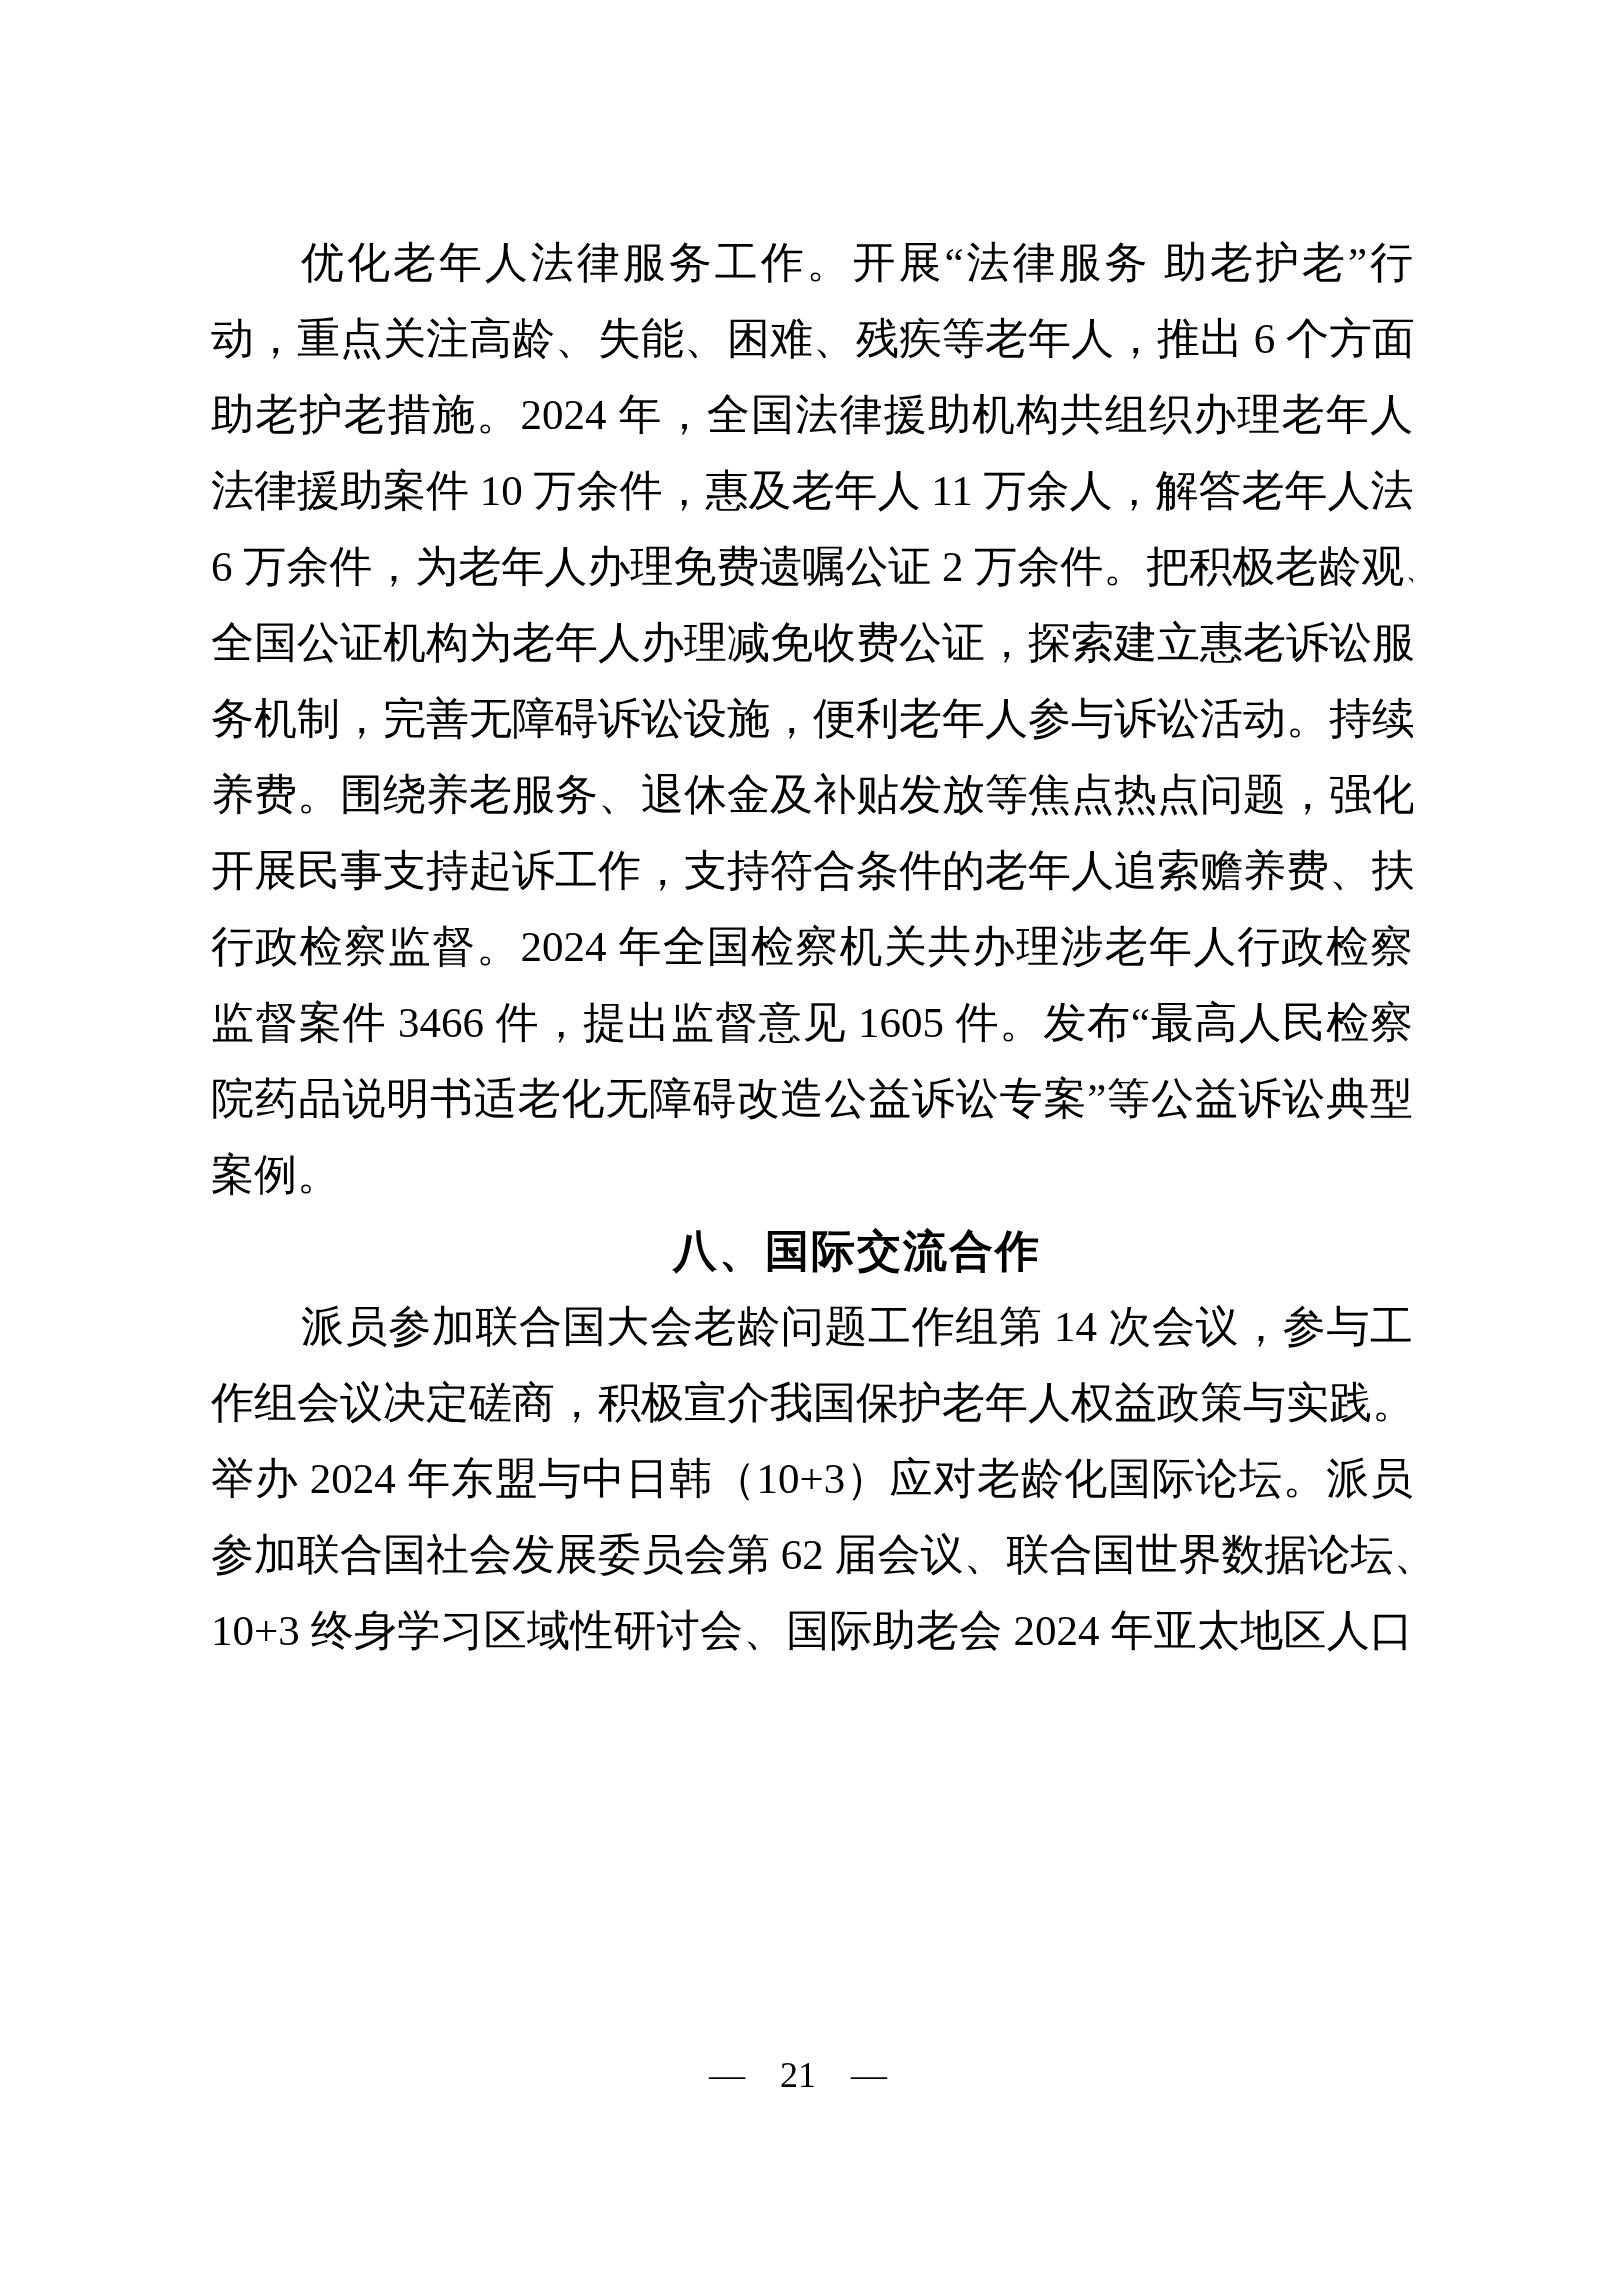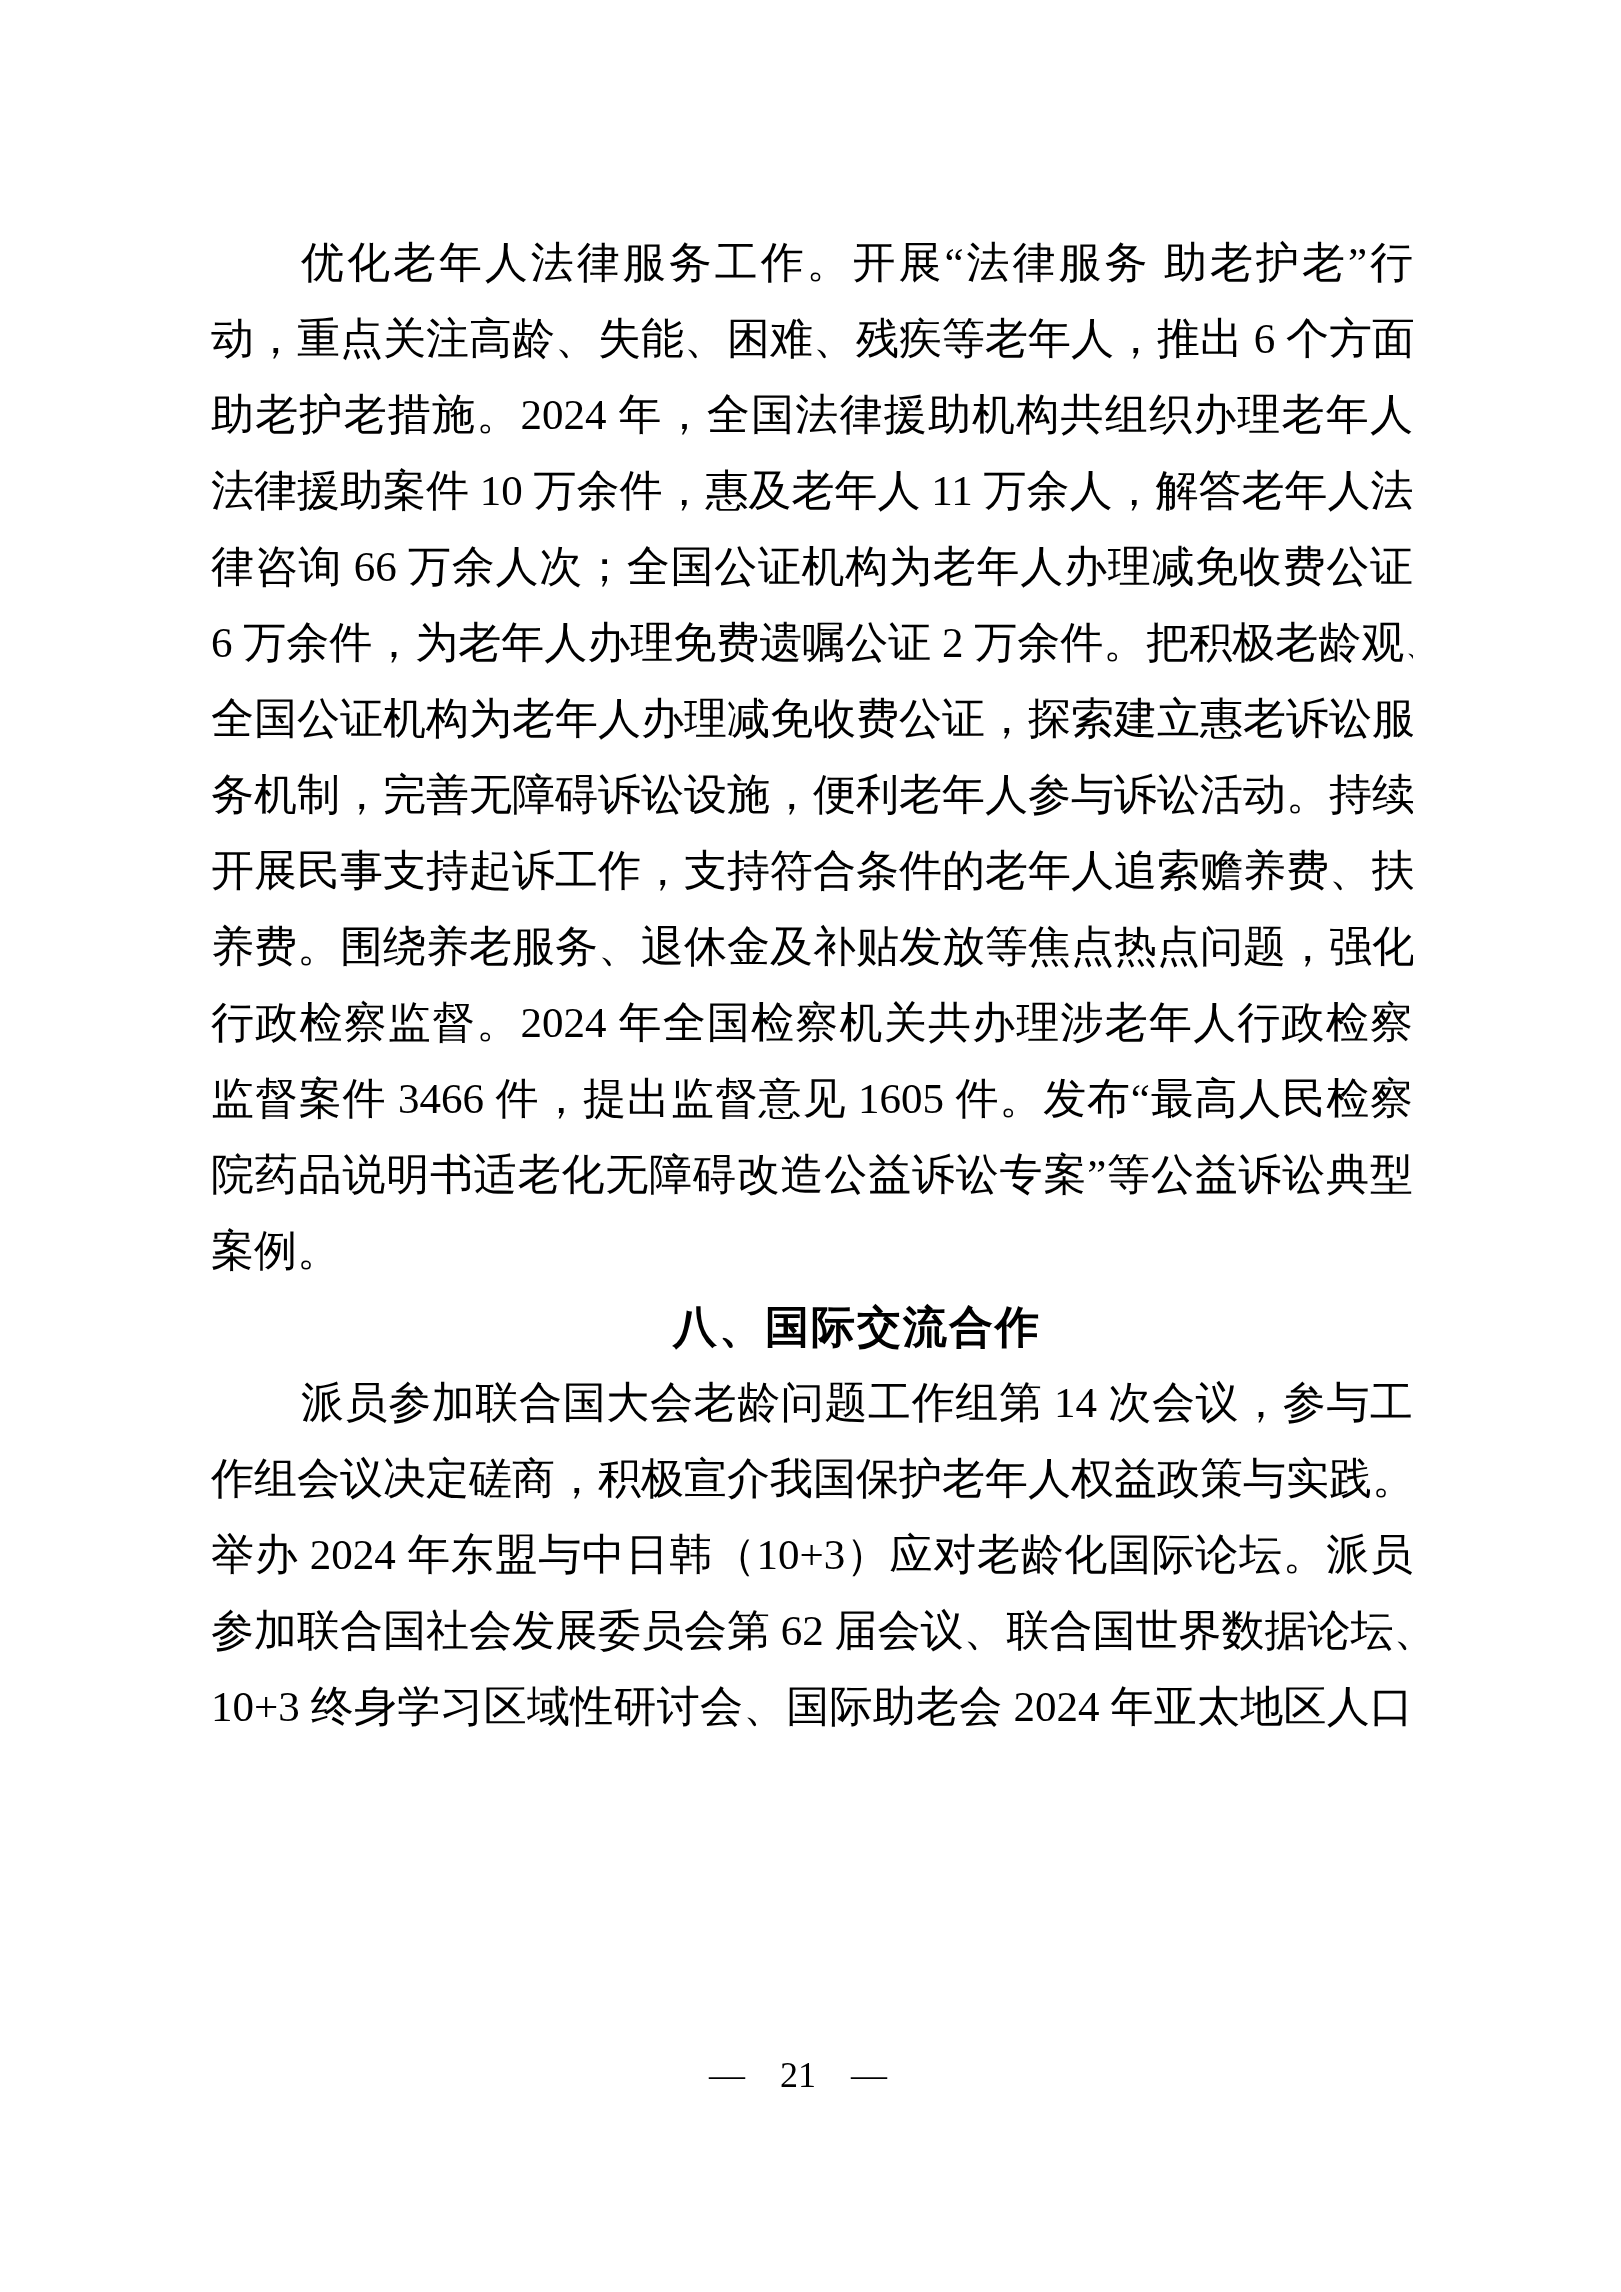--- a/index.html
+++ b/index.html
@@ -69,26 +69,25 @@
 
 <div class="page">
 
   <main class="doc">
 
     <section>
       <div class="line indent">优化老年人法律服务工作。开展“法律服务 助老护老”行</div>
       <div class="line">动，重点关注高龄、失能、困难、残疾等老年人，推出 6 个方面</div>
       <div class="line">助老护老措施。2024 年，全国法律援助机构共组织办理老年人</div>
       <div class="line">法律援助案件 10 万余件，惠及老年人 11 万余人，解答老年人法</div>
-      <div class="line">律咨询 66 万余人次；全国公证机构为老年人办理减免收费公证</div>
       <div class="line">6 万余件，为老年人办理免费遗嘱公证 2 万余件。把积极老龄观、</div>
       <div class="line">全国公证机构为老年人办理减免收费公证，探索建立惠老诉讼服</div>
       <div class="line">务机制，完善无障碍诉讼设施，便利老年人参与诉讼活动。持续</div>
+      <div class="line">养费。围绕养老服务、退休金及补贴发放等焦点热点问题，强化</div>
       <div class="line">开展民事支持起诉工作，支持符合条件的老年人追索赡养费、扶</div>
-      <div class="line">养费。围绕养老服务、退休金及补贴发放等焦点热点问题，强化</div>
       <div class="line">行政检察监督。2024 年全国检察机关共办理涉老年人行政检察</div>
       <div class="line">监督案件 3466 件，提出监督意见 1605 件。发布“最高人民检察</div>
       <div class="line">院药品说明书适老化无障碍改造公益诉讼专案”等公益诉讼典型</div>
       <div class="line para-end">案例。</div>
     </section>
 
     <h2 class="heading">八、国际交流合作</h2>
 
     <section>
       <div class="line indent">派员参加联合国大会老龄问题工作组第 14 次会议，参与工</div>

